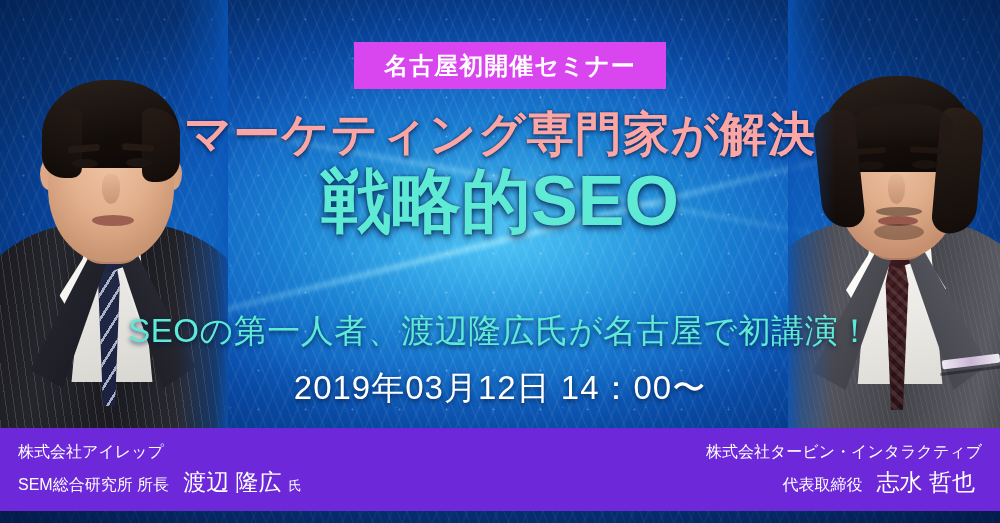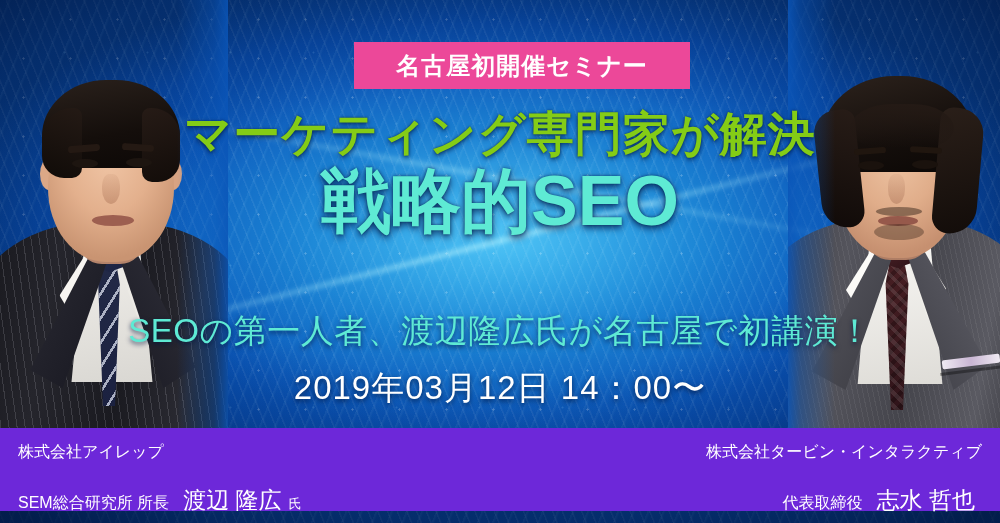--- a/index.html
+++ b/index.html
@@ -272,36 +272,36 @@
     content:"";position:absolute;inset:0;pointer-events:none;
     background:linear-gradient(90deg, rgba(10,79,174,0) 78%, rgba(10,85,184,.45) 94%, rgba(10,85,184,.85) 100%);
   }
   .photo-right::after{
     content:"";position:absolute;inset:0;pointer-events:none;
     background:linear-gradient(270deg, rgba(10,79,174,0) 78%, rgba(10,85,184,.45) 94%, rgba(10,85,184,.85) 100%);
   }
 
   
   .badge{
-    position:absolute;left:354px;top:42px;width:336px;height:47px;
-    background:#ec4899;
+    position:absolute;left:354px;top:42px;width:312px;height:47px;
+    background:#d946ef;
     display:flex;align-items:center;justify-content:center;
     z-index:6;
   }
   .badge-text{
     color:#ffffff;font-size:24px;font-weight:700;letter-spacing:1px;
     white-space:nowrap;
   }
 
   
   .headline{
     position:absolute;left:0;right:0;top:108px;text-align:center;z-index:6;
   }
   .h-line1{
-    color:#84cc16;font-size:47px;font-weight:700;letter-spacing:1px;
+    color:#fca5a5;font-size:47px;font-weight:700;letter-spacing:1px;
     line-height:1.1;white-space:nowrap;
     text-shadow:0 2px 5px rgba(0,25,70,.75), 0 0 2px rgba(0,20,60,.6);
   }
   .h-line2{
     color:#5eead4;font-size:70px;font-weight:700;letter-spacing:0px;
     line-height:1.12;white-space:nowrap;margin-top:2px;
     text-shadow:0 3px 7px rgba(0,25,70,.8), 0 0 3px rgba(0,20,60,.6);
   }
 
   
@@ -332,21 +332,21 @@
   }
   .f-company{
     color:#ffffff;font-size:16px;font-weight:400;line-height:1.55;white-space:nowrap;
   }
   .f-row{
     display:flex;align-items:baseline;gap:4px;white-space:nowrap;line-height:1.5;
   }
   .f-left .f-row{justify-content:center;}
   .f-right .f-row{justify-content:flex-end;}
   .f-title{color:#ffffff;font-size:16px;font-weight:400;}
-  .f-name{color:#ffffff;font-size:23px;font-weight:400;padding-left:10px;margin-top:18px;}
+  .f-name{color:#ffffff;font-size:23px;font-weight:400;padding-left:10px;}
   .f-suffix{color:#ffffff;font-size:13px;font-weight:400;padding-left:3px;}
 </style>
 </head>
 <body>
 
 <div class="banner">
 
   <div class="bg-base"></div>
   <div class="bg-streaks"></div>
   <div class="bg-streaks2"></div>

